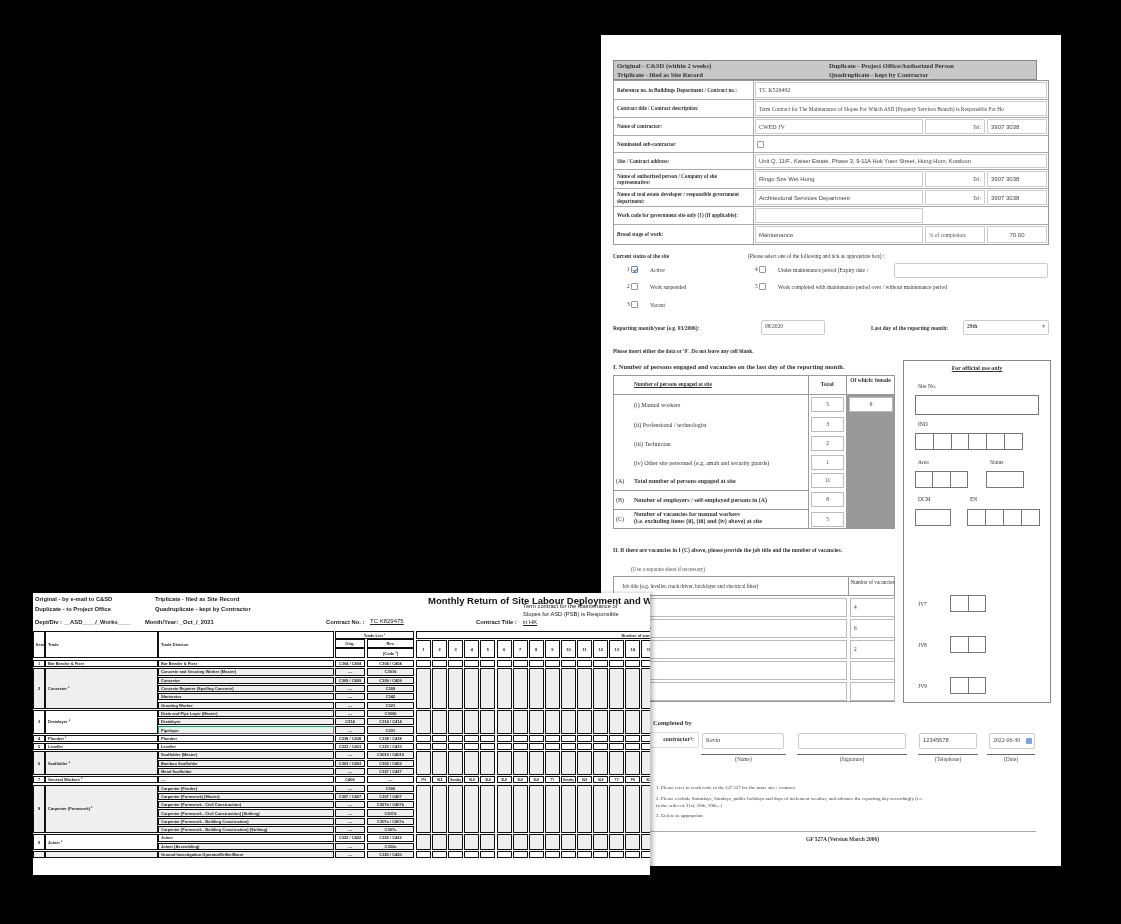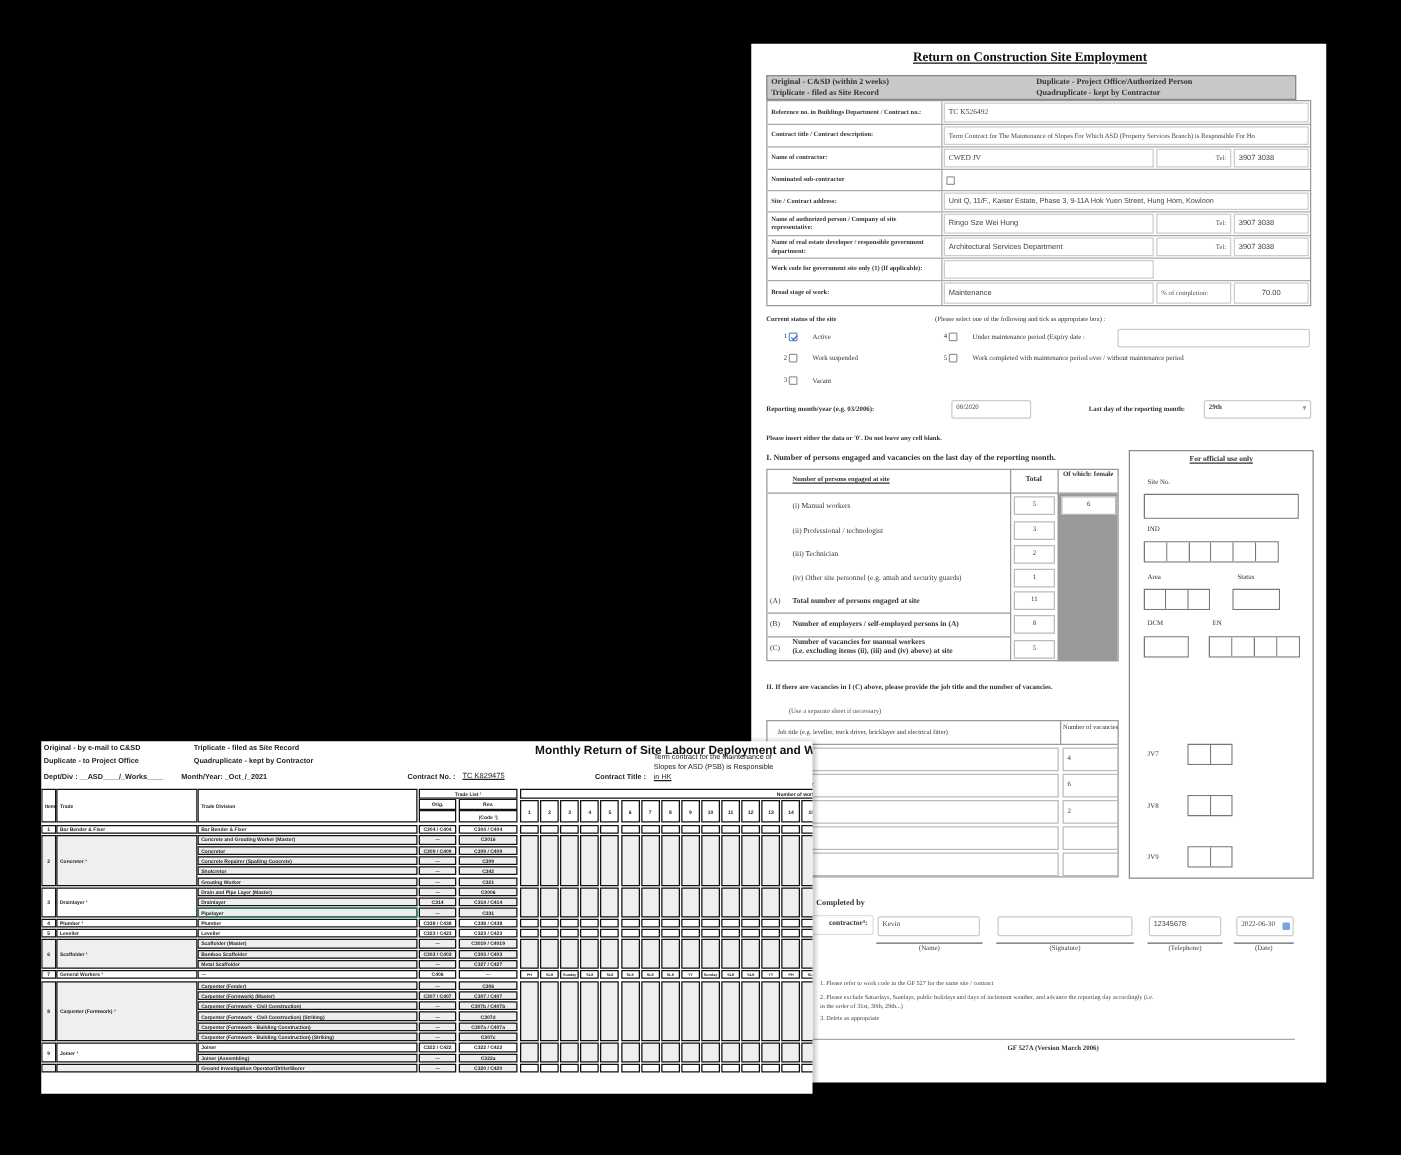--- a/index.html
+++ b/index.html
@@ -85,21 +85,20 @@
   .main-title { font-size: 9.5px; font-weight: bold; color: #111; }
   .lt { position: absolute; left: 0; top: 38px; width: 640px; }
   .lt .cell { position: absolute; border: 1px solid #111; background: #fff; font-size: 4px; font-weight: bold; padding: 0 2px; display: flex; align-items: center; overflow: hidden; white-space: nowrap; }
   .lt .grey { background: #efefef; }
   .lt .center { justify-content: center; }
 </style>
 </head>
 <body>
 
 <div id="doc-right">
-  <div class="title">Return on Construction Site Employment</div>
 
   <div class="copies">
     <span style="left:3px;top:1px">Original - C&amp;SD (within 2 weeks)</span>
     <span style="left:3px;top:10px">Triplicate - filed as Site Record</span>
     <span style="left:215px;top:1px">Duplicate - Project Office/Authorized Person</span>
     <span style="left:215px;top:10px">Quadruplicate - kept by Contractor</span>
   </div>
 
   <div class="info-table">
     <div class="info-row" style="height:19px">

